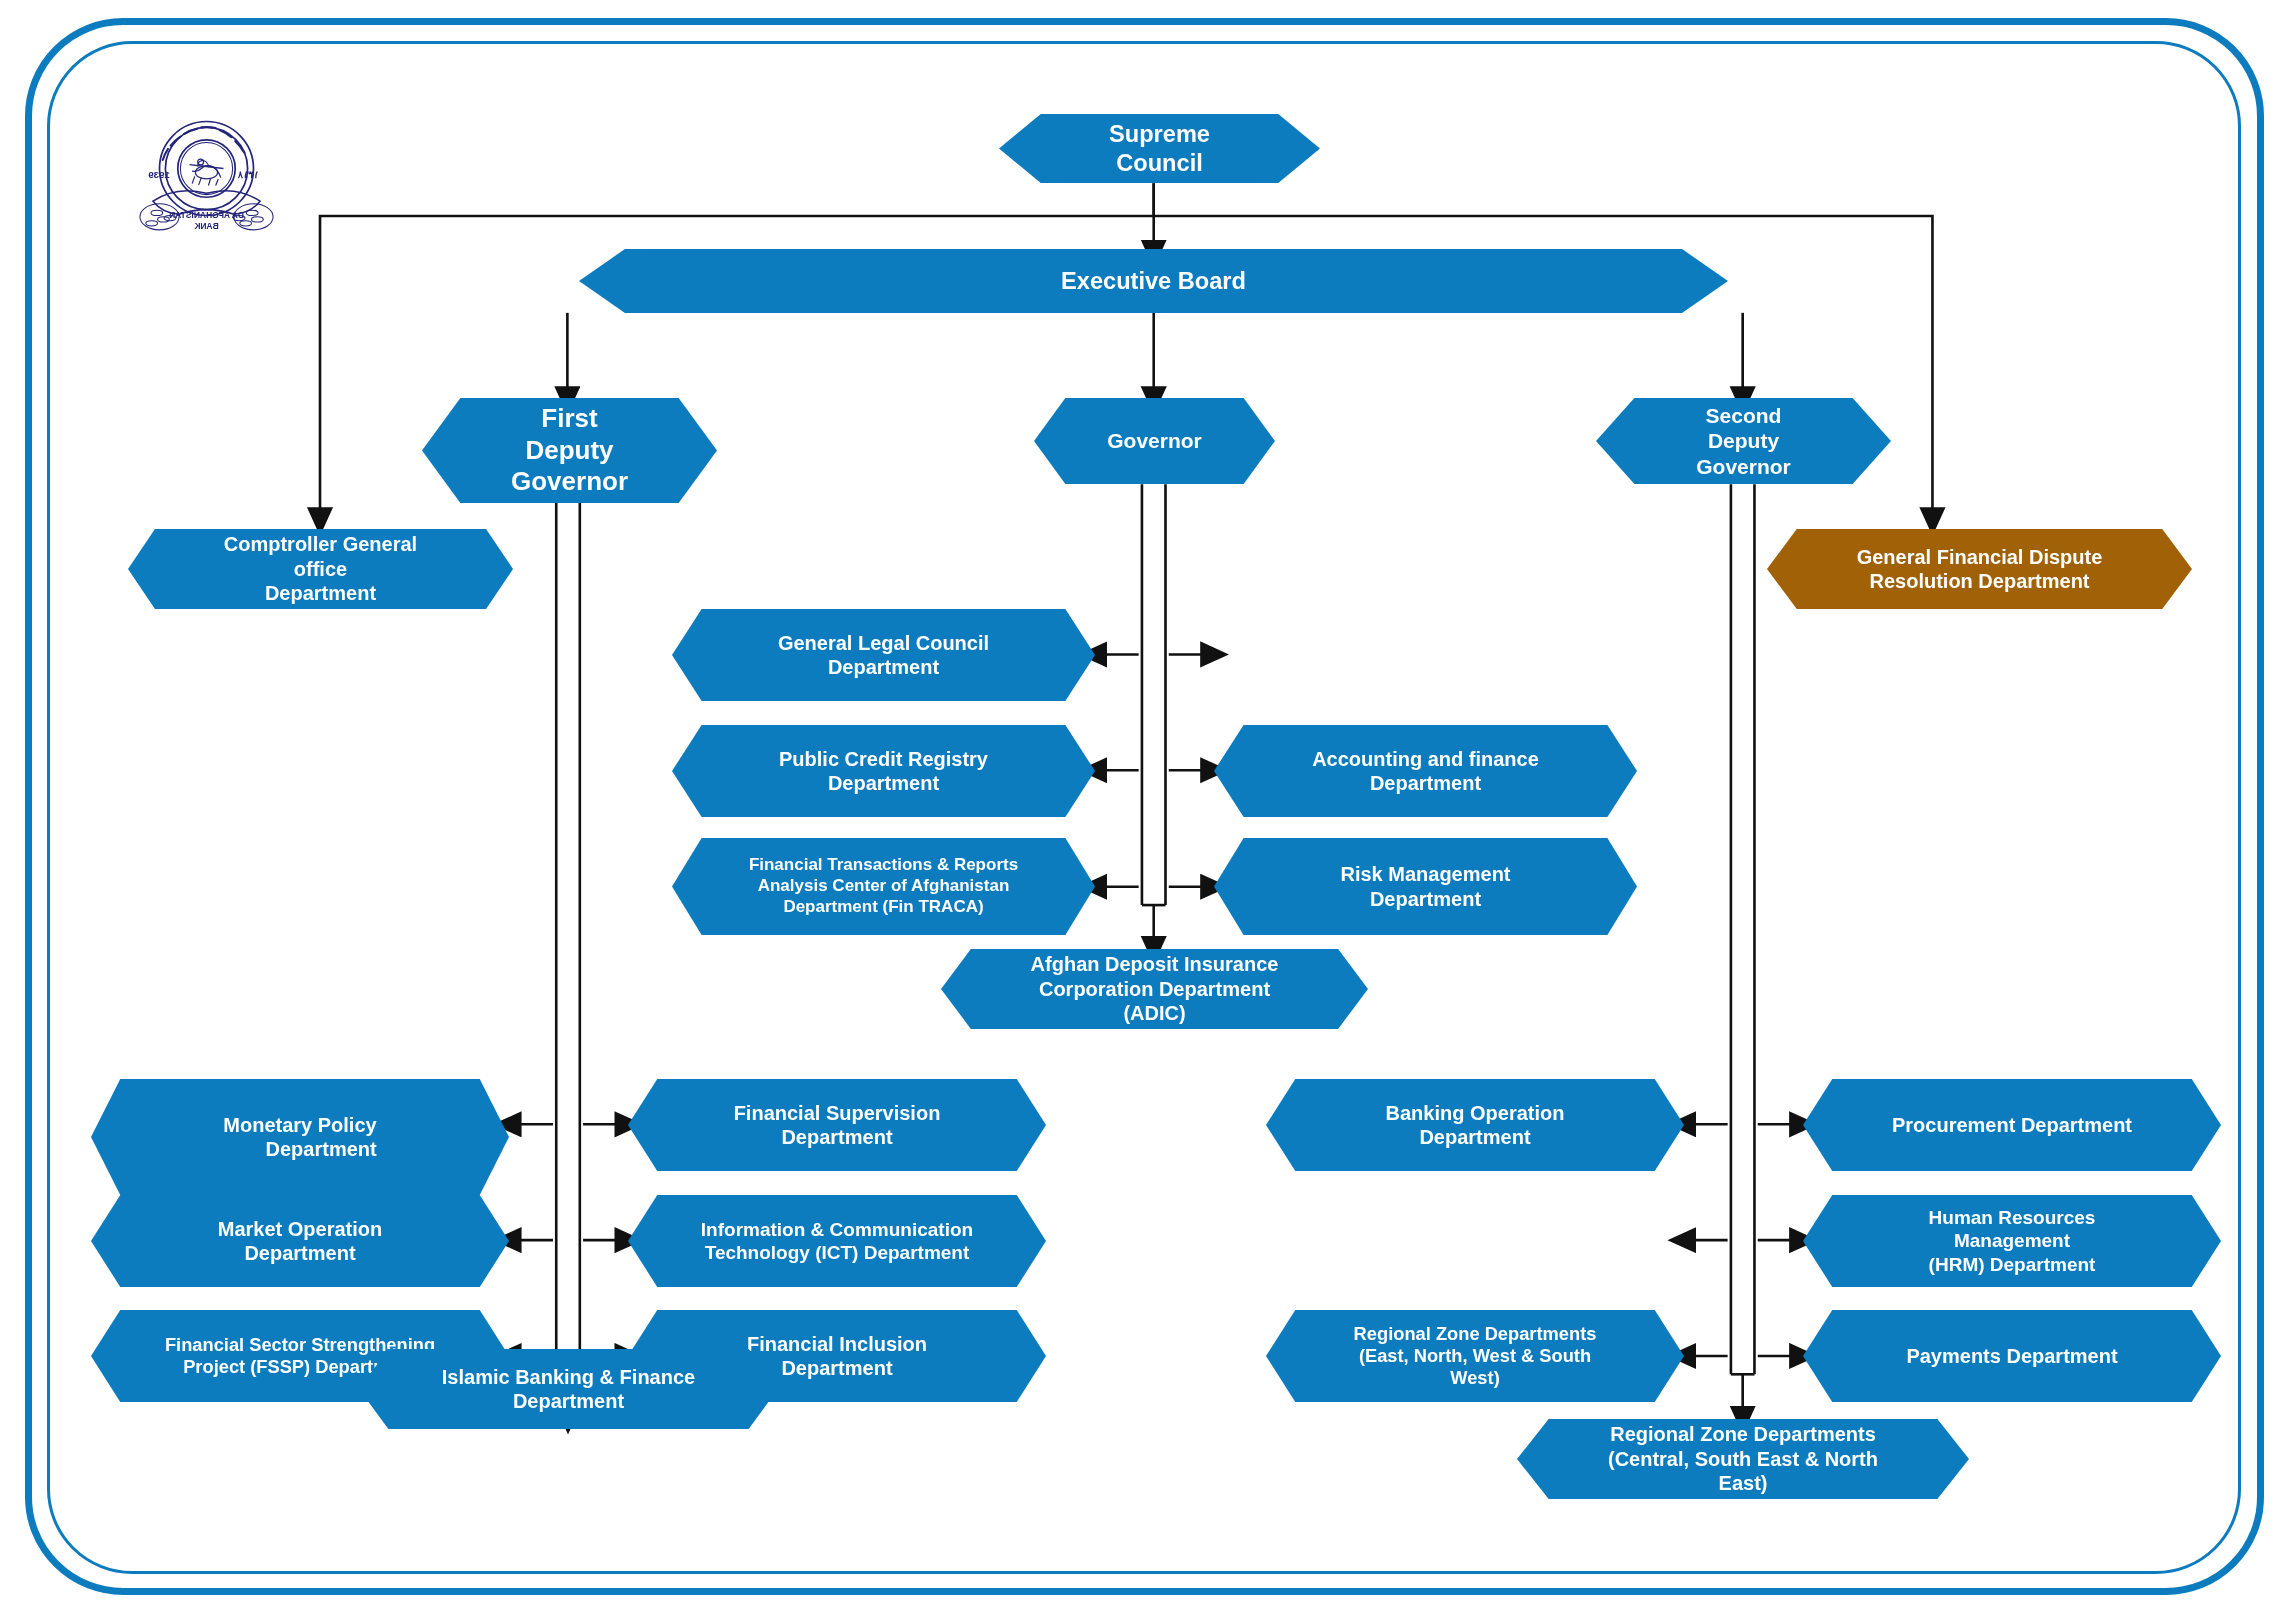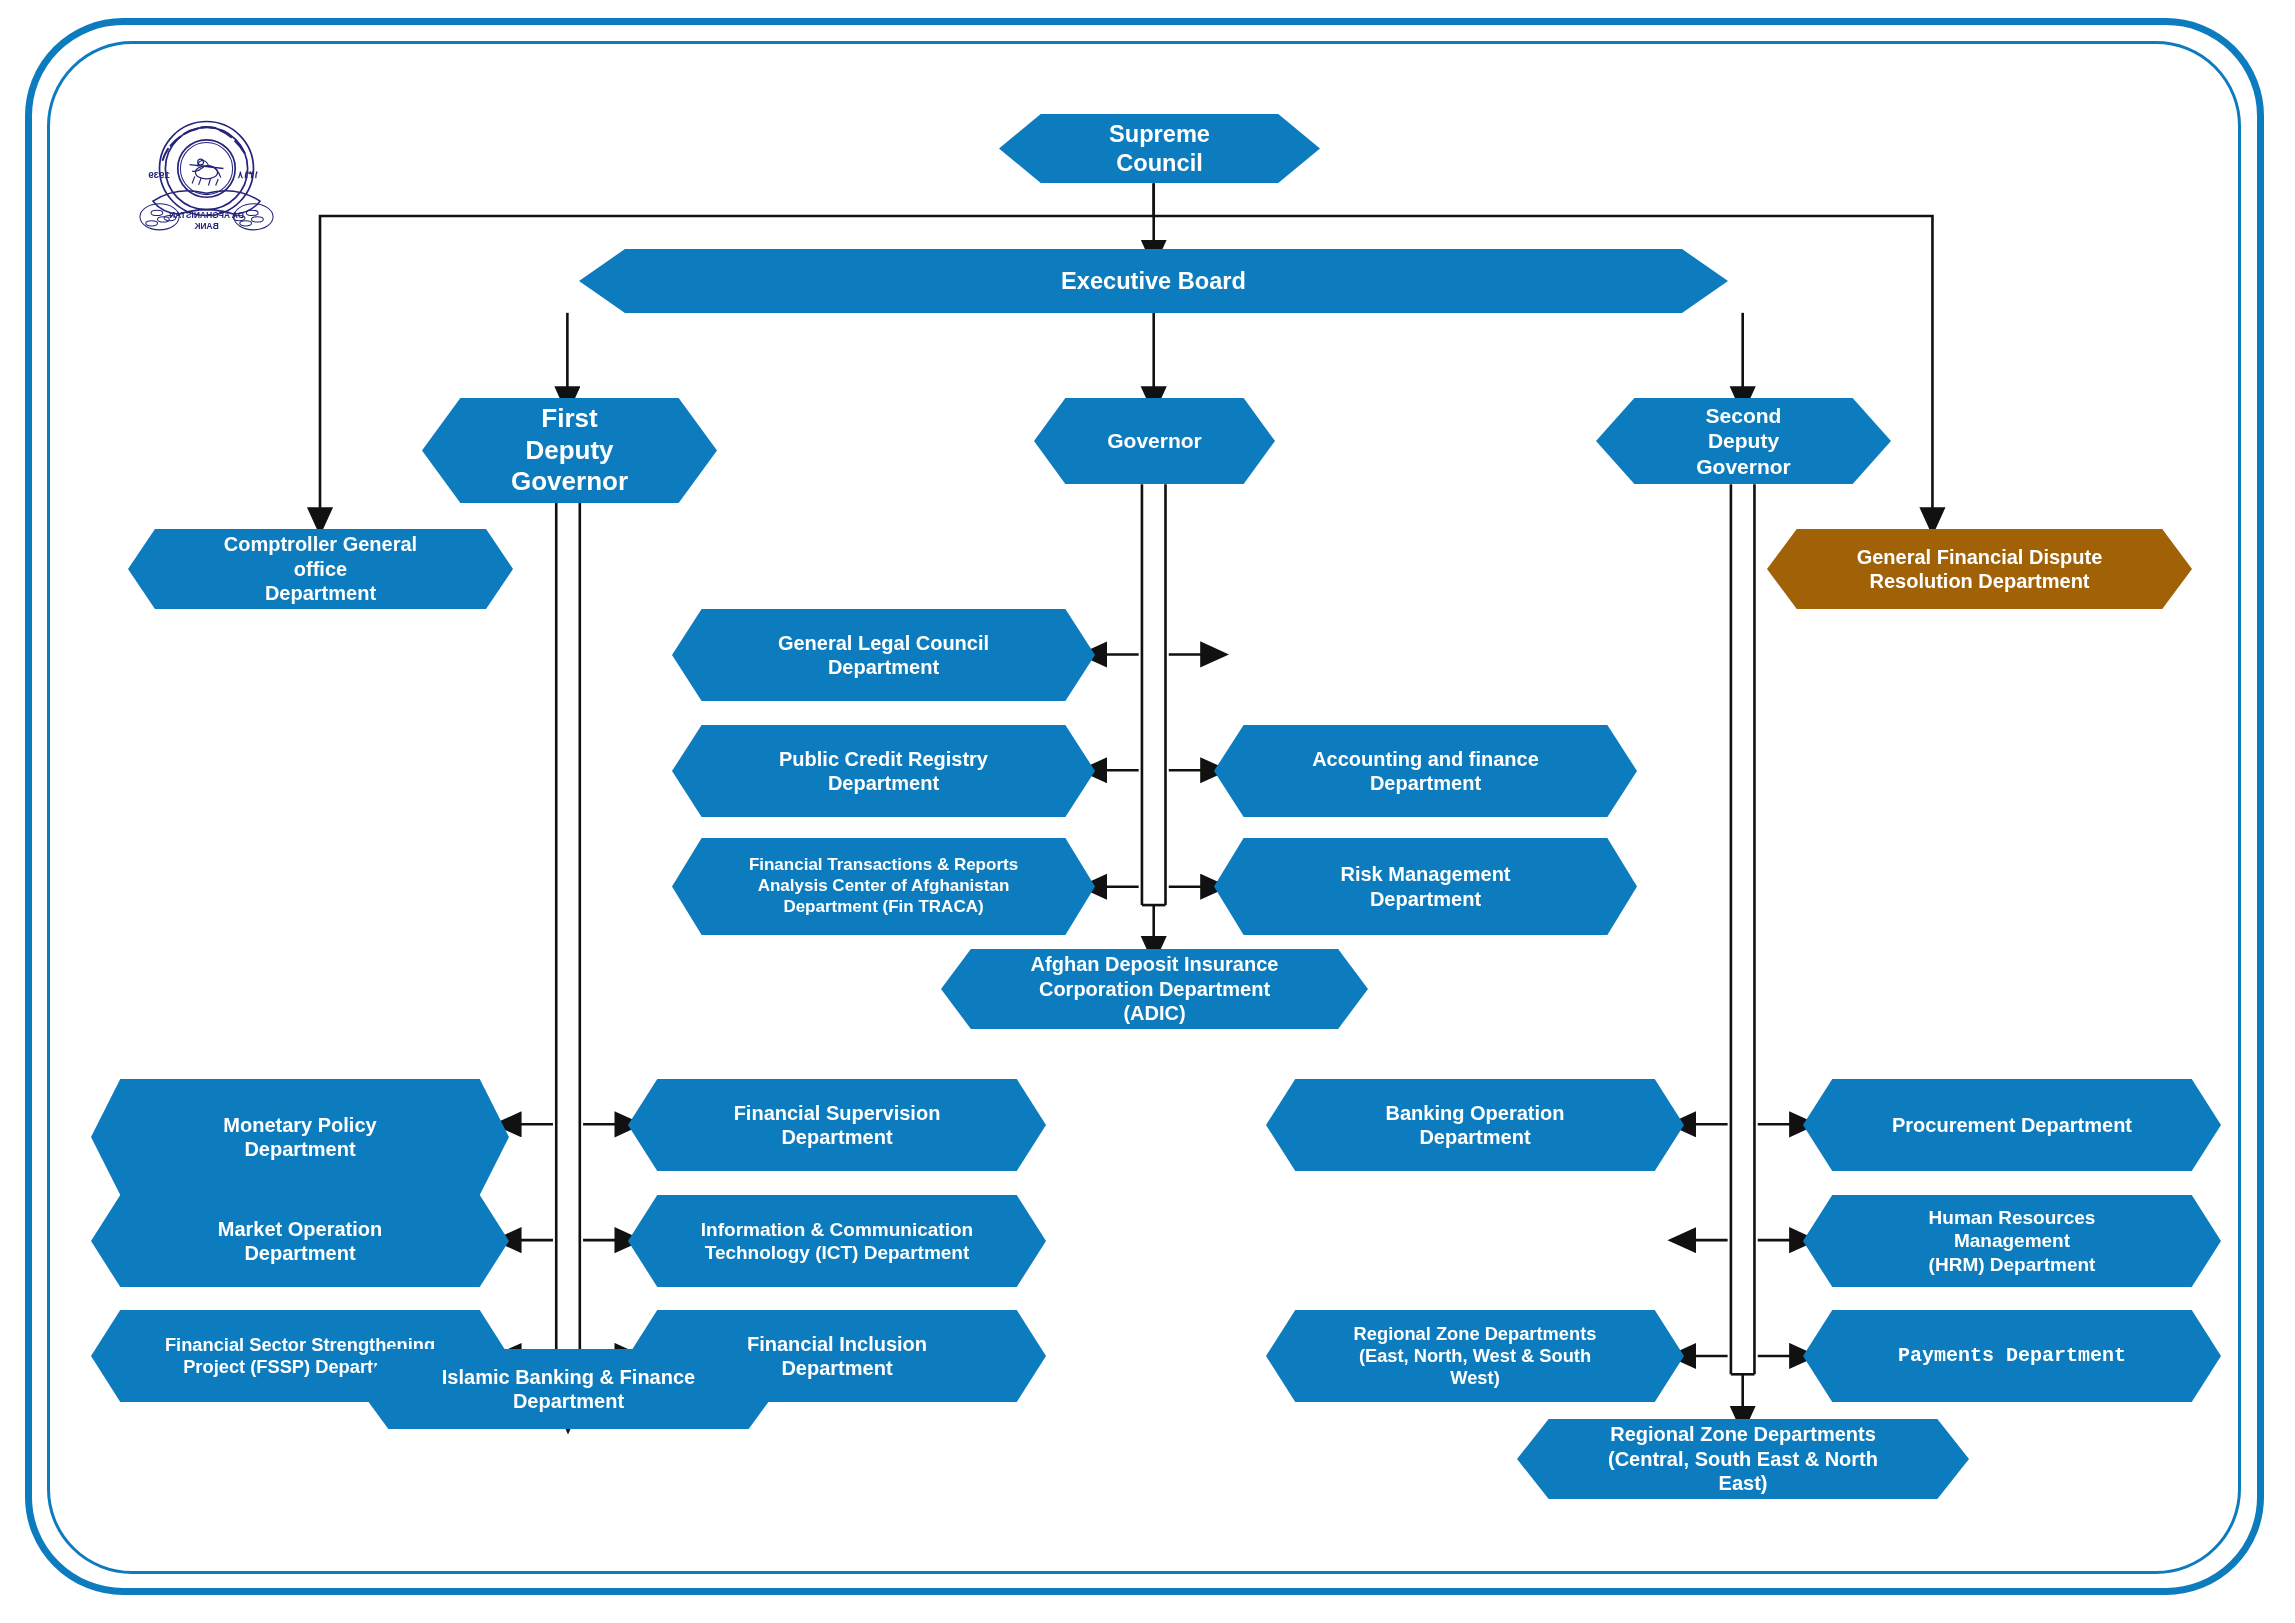--- a/index.html
+++ b/index.html
@@ -227,21 +227,21 @@
   <div class="node" style="left:1214px;top:838px;width:423px;height:97px;font-size:20px;">
     <span>Risk Management
 Department</span>
   </div>
 
   <div class="node" style="left:941px;top:949px;width:427px;height:80px;font-size:20px;">
     <span>Afghan Deposit Insurance
 Corporation Department (ADIC)</span>
   </div>
 
-  <div class="node" style="left:91px;top:1079px;width:418px;height:116px;font-size:20px;">
+  <div class="node" style="left:91px;top:1079px;width:418px;height:116px;font-size:20px;text-align:right;">
     <span>Monetary Policy
 Department</span>
   </div>
 
   <div class="node" style="left:91px;top:1195px;width:418px;height:92px;font-size:20px;">
     <span>Market Operation
 Department</span>
   </div>
 
   <div class="node" style="left:91px;top:1310px;width:418px;height:92px;font-size:18.3px;">
@@ -277,21 +277,21 @@
 
   <div class="node" style="left:1803px;top:1195px;width:418px;height:92px;font-size:19px;">
     <span>Human Resources Management
 (HRM) Department</span>
   </div>
 
   <div class="node" style="left:1803px;top:1079px;width:418px;height:92px;font-size:20px;">
     <span>Procurement Department</span>
   </div>
 
-  <div class="node" style="left:1803px;top:1310px;width:418px;height:92px;font-size:20px;font-family:Liberation Mono, monospace;">
+  <div class="node" style="left:1803px;top:1310px;width:418px;height:92px;font-size:20px;">
     <span>Payments Department</span>
   </div>
 
   <div class="node" style="left:359px;top:1349px;width:419px;height:80px;font-size:20px;">
     <span>Islamic Banking &amp; Finance
 Department</span>
   </div>
 
   <div class="node" style="left:1517px;top:1419px;width:452px;height:80px;font-size:20px;">
     <span>Regional Zone Departments

